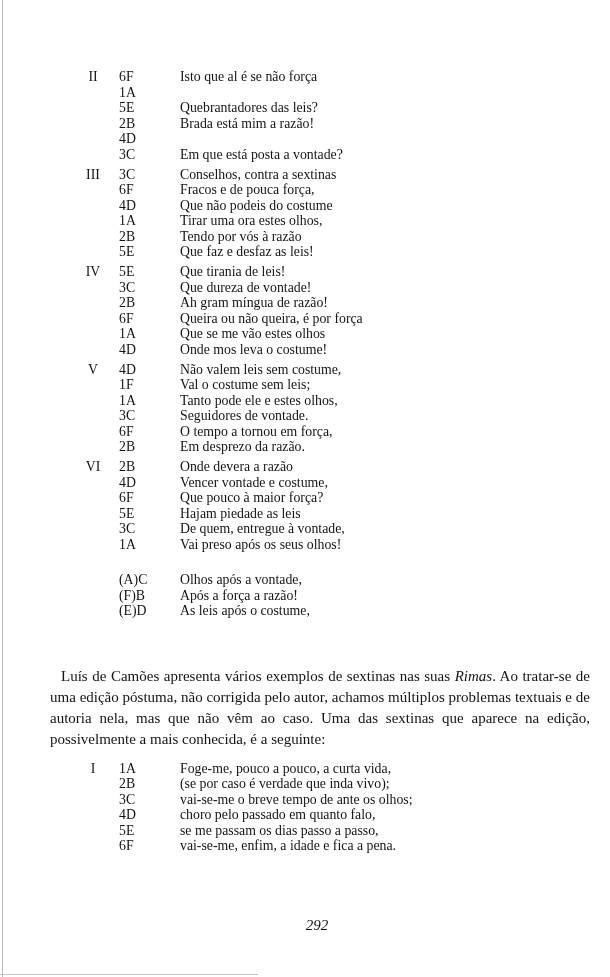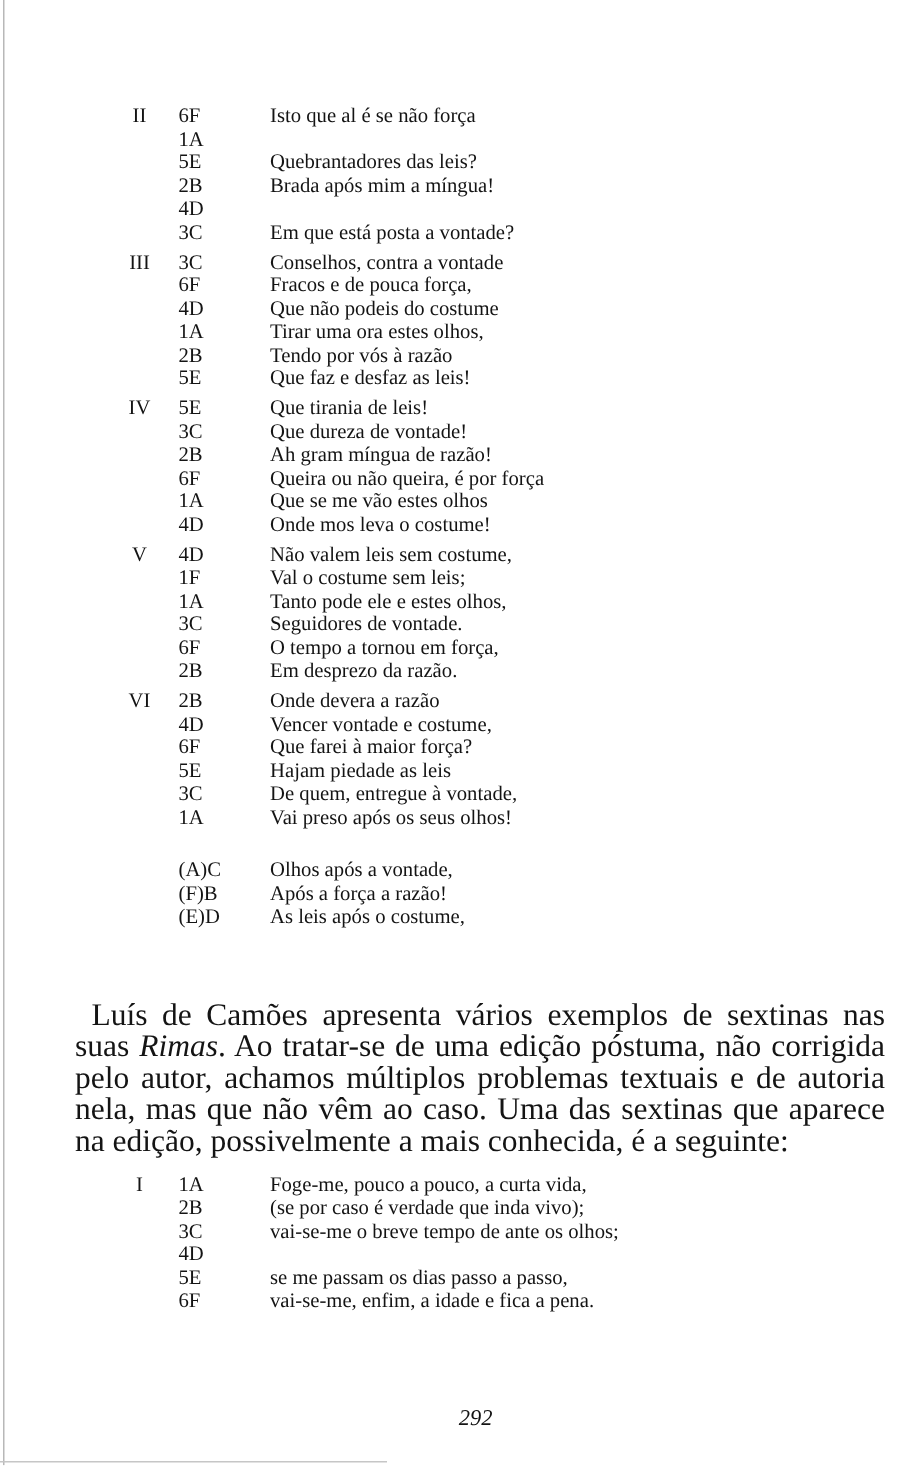--- a/index.html
+++ b/index.html
@@ -22,21 +22,21 @@
   .content { position:absolute; top:69px; left:12px; width:610px; }
   .stanza { margin:0 0 4.5px 0; }
   .row { display:flex; font-size:13.8px; line-height:15.5px; white-space:nowrap; }
   .num  { display:inline-block; width:38px; margin-left:62px; text-align:center; }
   .code { display:inline-block; width:61px; margin-left:7px; }
   .verse{ display:inline-block; }
   .tornada { margin-top:20px; }
   .prose {
     margin:47px 0 0 38px;
     width:540px;
-    font-size:21px;
+    font-size:15px;
     line-height:21px;
     text-align:justify;
     text-indent:11px;
   }
   .final-stanza { margin-top:11px; }
   .page-number {
     margin-top:63px;
     width:610px;
     text-align:center;
     font-size:15px;
@@ -64,38 +64,38 @@
         <span class="code">1A</span>
       </div>
       <div class="row">
         <span class="num"></span>
         <span class="code">5E</span>
         <span class="verse">Quebrantadores das leis?</span>
       </div>
       <div class="row">
         <span class="num"></span>
         <span class="code">2B</span>
-        <span class="verse">Brada após mim a míngua!</span>
+        <span class="verse">Brada está mim a razão!</span>
       </div>
       <div class="row">
         <span class="num"></span>
         <span class="code">4D</span>
       </div>
       <div class="row">
         <span class="num"></span>
         <span class="code">3C</span>
         <span class="verse">Em que está posta a vontade?</span>
       </div>
     </div>
 
     <div class="stanza">
       <div class="row">
         <span class="num">III</span>
         <span class="code">3C</span>
-        <span class="verse">Conselhos, contra a vontade</span>
+        <span class="verse">Conselhos, contra a sextinas</span>
       </div>
       <div class="row">
         <span class="num"></span>
         <span class="code">6F</span>
         <span class="verse">Fracos e de pouca força,</span>
       </div>
       <div class="row">
         <span class="num"></span>
         <span class="code">4D</span>
         <span class="verse">Que não podeis do costume</span>
@@ -190,21 +190,21 @@
         <span class="verse">Onde devera a razão</span>
       </div>
       <div class="row">
         <span class="num"></span>
         <span class="code">4D</span>
         <span class="verse">Vencer vontade e costume,</span>
       </div>
       <div class="row">
         <span class="num"></span>
         <span class="code">6F</span>
-        <span class="verse">Que farei à maior força?</span>
+        <span class="verse">Que pouco à maior força?</span>
       </div>
       <div class="row">
         <span class="num"></span>
         <span class="code">5E</span>
         <span class="verse">Hajam piedade as leis</span>
       </div>
       <div class="row">
         <span class="num"></span>
         <span class="code">3C</span>
         <span class="verse">De quem, entregue à vontade,</span>
@@ -248,20 +248,21 @@
         <span class="verse">(se por caso é verdade que inda vivo);</span>
       </div>
       <div class="row">
         <span class="num"></span>
         <span class="code">3C</span>
         <span class="verse">vai-se-me o breve tempo de ante os olhos;</span>
       </div>
       <div class="row">
         <span class="num"></span>
         <span class="code">4D</span>
+        <span class="verse">choro pelo passado em quanto falo,</span>
       </div>
       <div class="row">
         <span class="num"></span>
         <span class="code">5E</span>
         <span class="verse">se me passam os dias passo a passo,</span>
       </div>
       <div class="row">
         <span class="num"></span>
         <span class="code">6F</span>
         <span class="verse">vai-se-me, enfim, a idade e fica a pena.</span>

